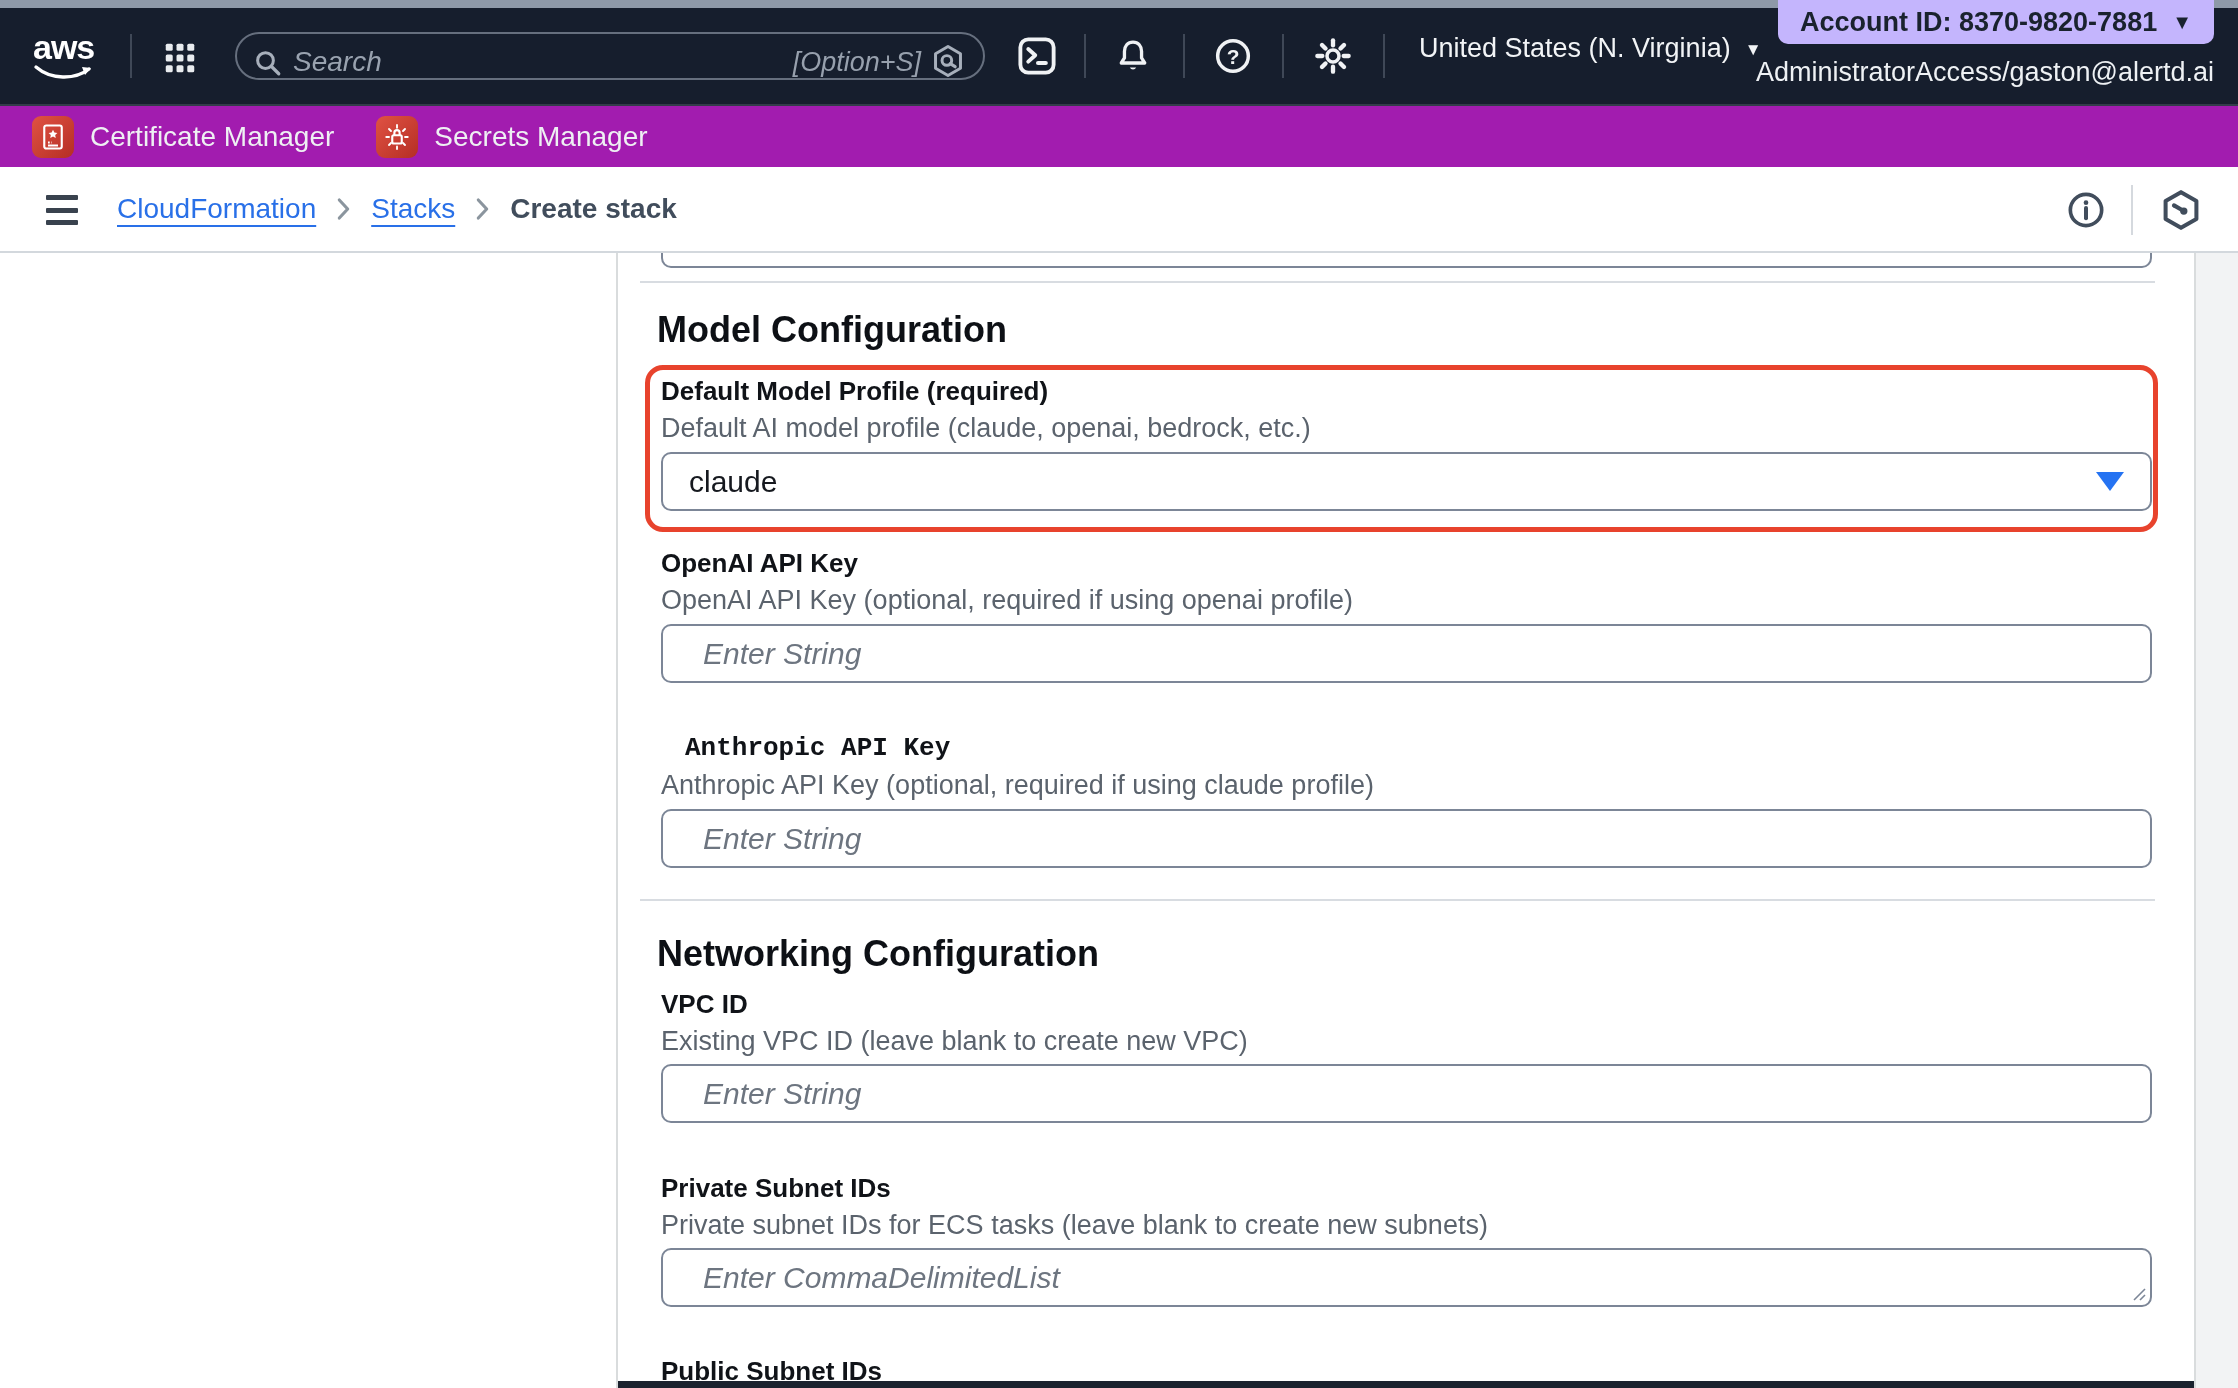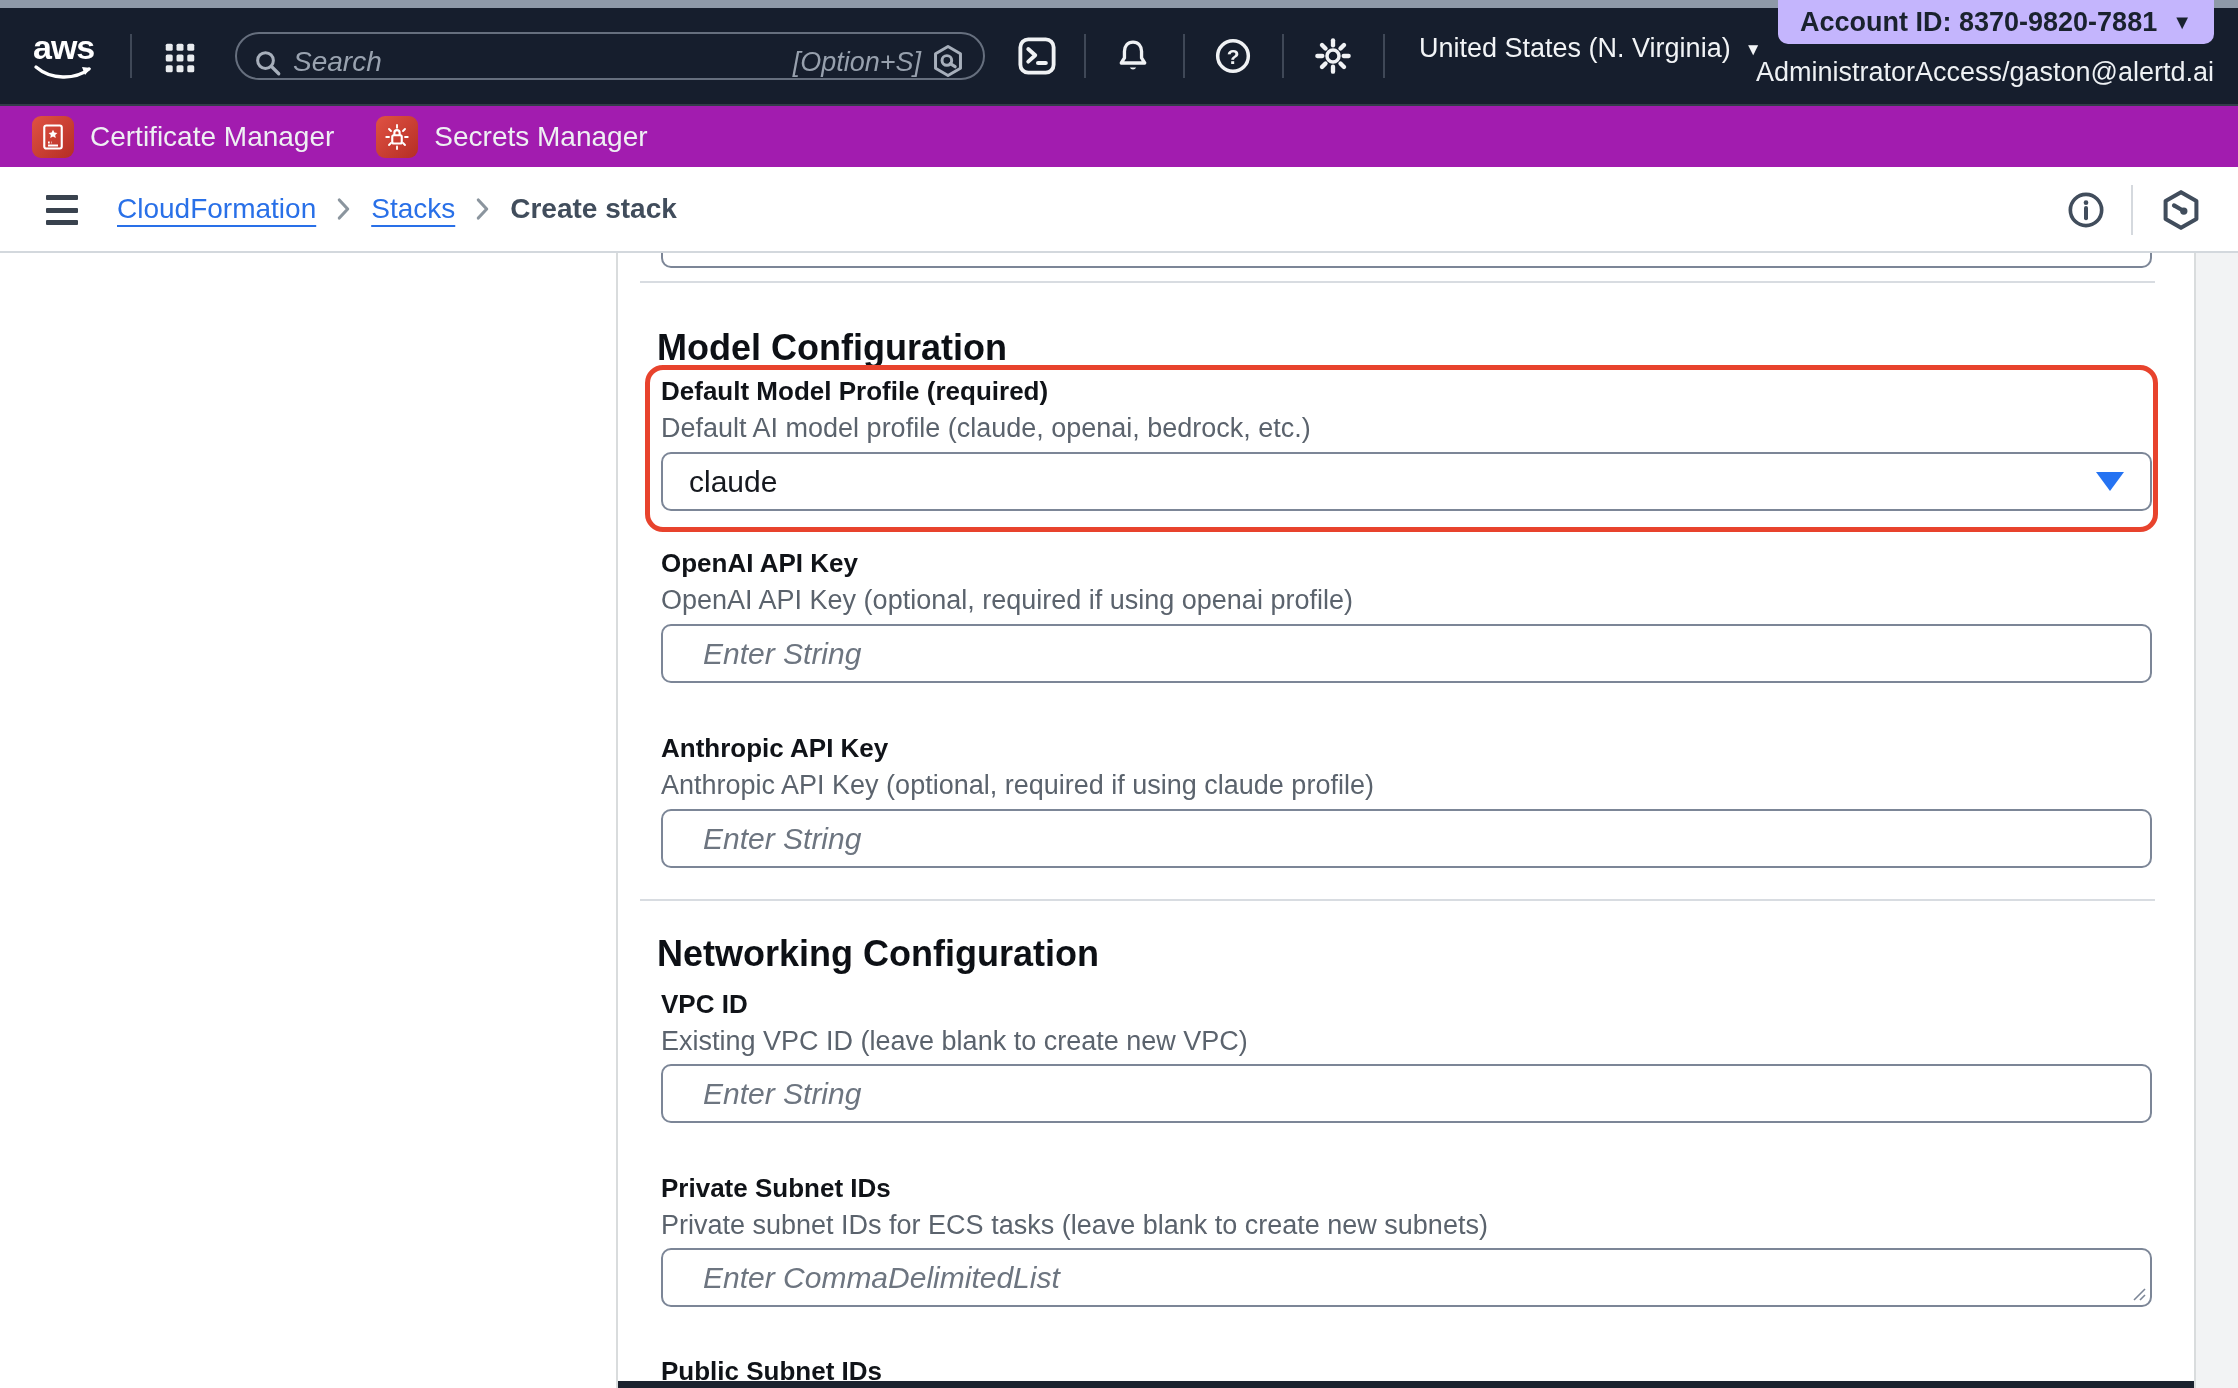--- a/index.html
+++ b/index.html
@@ -270,36 +270,36 @@
     </button>
   </div>
 
   <div class="abs sidebar"></div>
   <div class="abs right-strip"></div>
 
   <div class="abs partial-input"></div>
 
   <div class="abs hr" style="top:281px"></div>
 
-  <h2 class="abs h2" style="top:330px">Model Configuration</h2>
+  <h2 class="abs h2" style="top:312px">Model Configuration</h2>
 
   <div class="abs annotation">
     <div class="abs flabel" style="left:11px; top:7px;">Default Model Profile (required)</div>
     <div class="abs fdesc" style="left:11px; top:44px;">Default AI model profile (claude, openai, bedrock, etc.)</div>
     <div class="abs selectbox">
       <span>claude</span>
       <span class="sel-tri"></span>
     </div>
   </div>
 
   <div class="abs flabel" style="left:661px; top:549px;">OpenAI API Key</div>
   <div class="abs fdesc" style="left:661px; top:586px;">OpenAI API Key (optional, required if using openai profile)</div>
   <input class="abs tinput" style="left: 661px; top: 624px;" type="text" placeholder="Enter String">
 
-  <div class="abs flabel" style="left:661px; top:734px;">Anthropic API Key</div>
+  <div class="abs flabel" style="left:685px; top:734px;font-family:Liberation Mono, monospace;">Anthropic API Key</div>
   <div class="abs fdesc" style="left:661px; top:771px;">Anthropic API Key (optional, required if using claude profile)</div>
   <input class="abs tinput" style="left: 661px; top: 809px;" type="text" placeholder="Enter String">
 
   <div class="abs hr" style="top:899px"></div>
 
   <h2 class="abs h2" style="top:936px">Networking Configuration</h2>
 
   <div class="abs flabel" style="left:661px; top:990px;">VPC ID</div>
   <div class="abs fdesc" style="left:661px; top:1027px;">Existing VPC ID (leave blank to create new VPC)</div>
   <input class="abs tinput" style="left: 661px; top: 1064px;" type="text" placeholder="Enter String">

